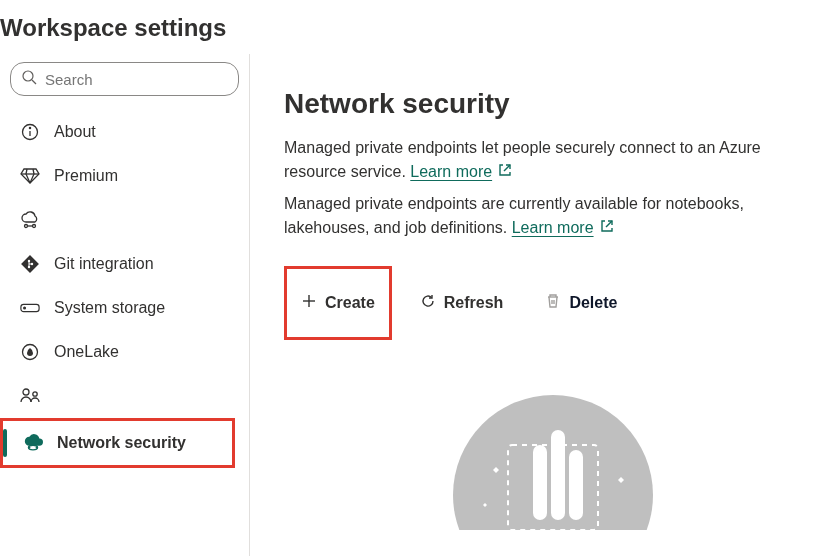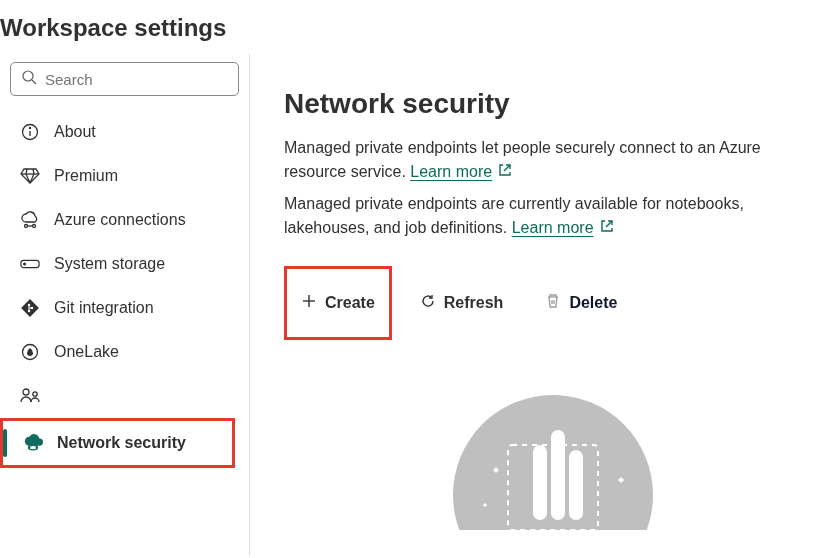--- a/index.html
+++ b/index.html
@@ -28,21 +28,21 @@
     .sidebar {
       width: 250px;
       border-right: 1px solid #e1dfdd;
       display: flex;
       flex-direction: column;
     }
     .search-box {
       display: flex;
       align-items: center;
       border: 1px solid #8a8886;
-      border-radius: 5px;
+      border-radius: 14px;
       margin: 8px 10px 14px 10px;
       padding: 6px 10px;
       gap: 8px;
     }
     .search-box svg {
       flex-shrink: 0;
     }
     .search-input {
       border: none;
       outline: none;
@@ -199,47 +199,46 @@
 
       <li class="nav-item">
         <span class="icon-slot">
           <svg width="20" height="18" viewBox="0 0 20 18" fill="none" stroke="#323130" stroke-width="1.3">
             <path d="M6 11 A4 4 0 0 1 6 3 A5 5 0 0 1 15 5 A3.5 3.5 0 0 1 15 11 Z"></path>
             <circle cx="6" cy="15" r="1.5"></circle>
             <circle cx="14" cy="15" r="1.5"></circle>
             <line x1="7.5" y1="15" x2="12.5" y2="15"></line>
           </svg>
         </span>
-        <span>Azure connections</span>
-      </li>
-
-      <li class="nav-item">
-        <span class="icon-slot">
-          <svg width="22" height="14" viewBox="0 0 22 14" fill="none" stroke="#323130" stroke-width="1.3">
-            <rect x="1" y="3" width="20" height="8" rx="3"></rect>
-            <circle cx="5" cy="7" r="1" fill="#323130"></circle>
-          </svg>
-        </span>
-        <span>System storage</span>
       </li>
 
       <li class="nav-item">
         <span class="icon-slot">
           <svg width="18" height="18" viewBox="0 0 18 18" fill="#323130">
             <path d="M9 1 L17 9 L9 17 L1 9 Z M9 4 A1.5 1.5 0 1 0 9 7 A1.5 1.5 0 1 0 9 4 M12 8 A1.5 1.5 0 1 0 12 11 A1.5 1.5 0 1 0 12 8 M9 7 L9 11 L12 9" fill="none" stroke="#323130" stroke-width="1.3"></path>
             <rect x="8" y="0.5" width="2" height="2" transform="rotate(45 9 9)" fill="#323130" opacity="0"></rect>
             <path d="M9 1 L17 9 L9 17 L1 9 Z" fill="#323130"></path>
             <circle cx="8" cy="6" r="1.2" fill="#fff"></circle>
             <circle cx="11" cy="9" r="1.2" fill="#fff"></circle>
             <circle cx="8" cy="12" r="1.2" fill="#fff"></circle>
             <line x1="8" y1="6" x2="8" y2="12" stroke="#fff" stroke-width="1"></line>
             <line x1="8" y1="9" x2="11" y2="9" stroke="#fff" stroke-width="1"></line>
           </svg>
         </span>
         <span>Git integration</span>
+      </li>
+
+      <li class="nav-item">
+        <span class="icon-slot">
+          <svg width="22" height="14" viewBox="0 0 22 14" fill="none" stroke="#323130" stroke-width="1.3">
+            <rect x="1" y="3" width="20" height="8" rx="3"></rect>
+            <circle cx="5" cy="7" r="1" fill="#323130"></circle>
+          </svg>
+        </span>
+        <span>System storage</span>
       </li>
 
       <li class="nav-item">
         <span class="icon-slot">
           <svg width="18" height="18" viewBox="0 0 18 18" fill="none" stroke="#323130" stroke-width="1.3">
             <circle cx="9" cy="9" r="7.5"></circle>
             <path d="M9 5 Q12 7 12 10 A3 3 0 1 1 6 10 Q6 7 9 5 Z" fill="#323130" stroke="none"></path>
           </svg>
         </span>
         <span>OneLake</span>

